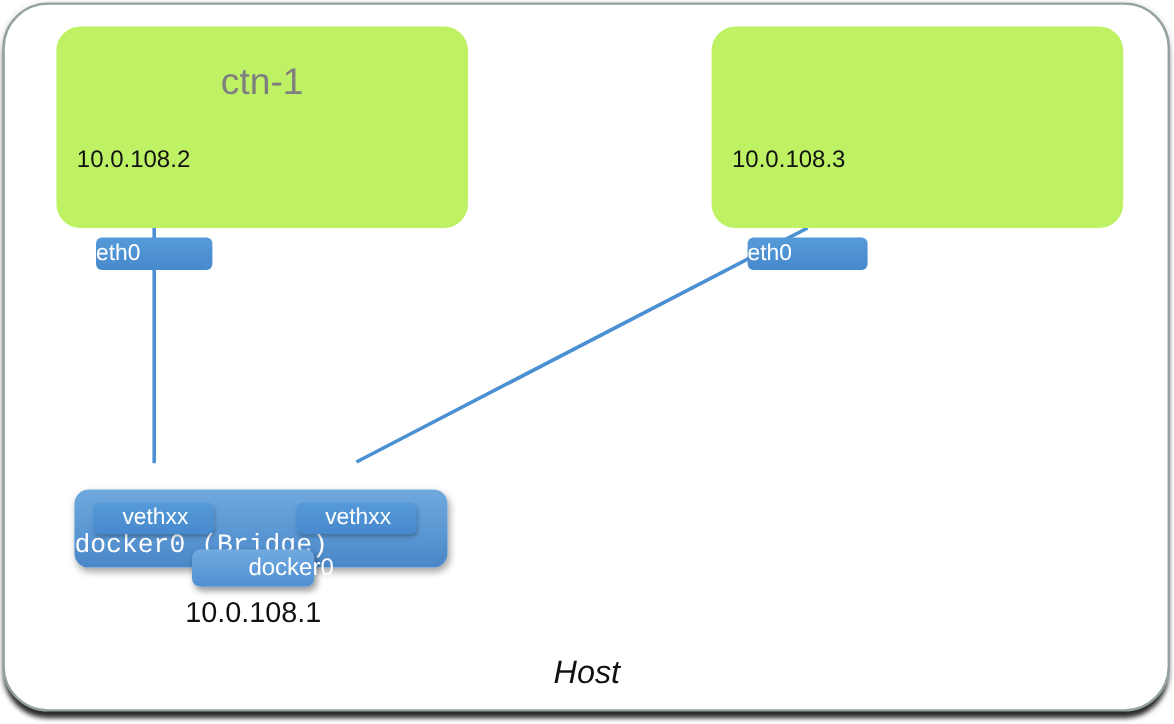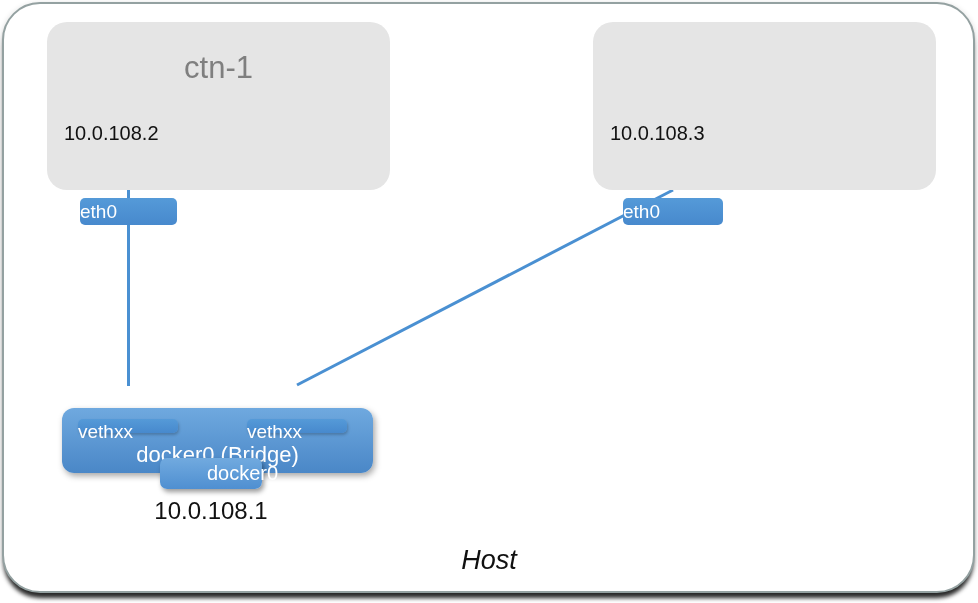--- a/index.html
+++ b/index.html
@@ -30,21 +30,21 @@
     font-size: 27px;
     color: #111111;
     font-style: italic;
   }
 
   
   .ctn {
     position: absolute;
     top: 22px;
     width: 343px; height: 168px;
-    background: #e5e5e5;
+    background: #bef264;
     border-radius: 20px;
   }
   .ctn-1 { left: 47px; }
   .ctn-2 { left: 593px; }
   .ctn-title {
     margin-top: 28px;
     text-align: center;
     font-size: 31px;
     color: #7f7f7f;
   }
@@ -65,42 +65,43 @@
     margin-top: 36px;
   }
   .eth-badge {
     left: 33px; top: 140px;
     width: 97px; height: 27px;
     line-height: 27px;
   }
   .ctn-2 .eth-badge { left: 30px; width: 100px; }
   .veth-badge {
     top: 383px;
-    width: 100px; height: 14px;
+    width: 100px; height: 26px;
     line-height: 26px;
     box-shadow: 1px 2px 3px rgba(0,0,0,0.22);
+    padding-left: 24px;
   }
   .veth-1 { left: 78px; }
   .veth-2 { left: 247px; }
 
   
   .bridge {
     position: absolute;
     left: 62px; top: 408px;
     width: 311px; height: 65px;
     background: linear-gradient(180deg, #6fa9df 0%, #4a87c7 100%);
     border-radius: 12px;
     box-shadow: 2px 3px 6px rgba(0,0,0,0.35);
   }
   .bridge-title {
     width: 100%;
     margin-top: 34px;
-    text-align: center;
     font-size: 22px;
     color: #ffffff;
+    font-family: Liberation Mono, monospace;
   }
   .bridge-iface-badge {
     position: absolute;
     left: 160px; top: 458px;
     width: 102px; height: 31px;
     line-height: 31px;
     background: linear-gradient(180deg, #71aadf 0%, #4f8fd1 100%);
     border-radius: 7px;
     color: #ffffff;
     font-size: 20px;

